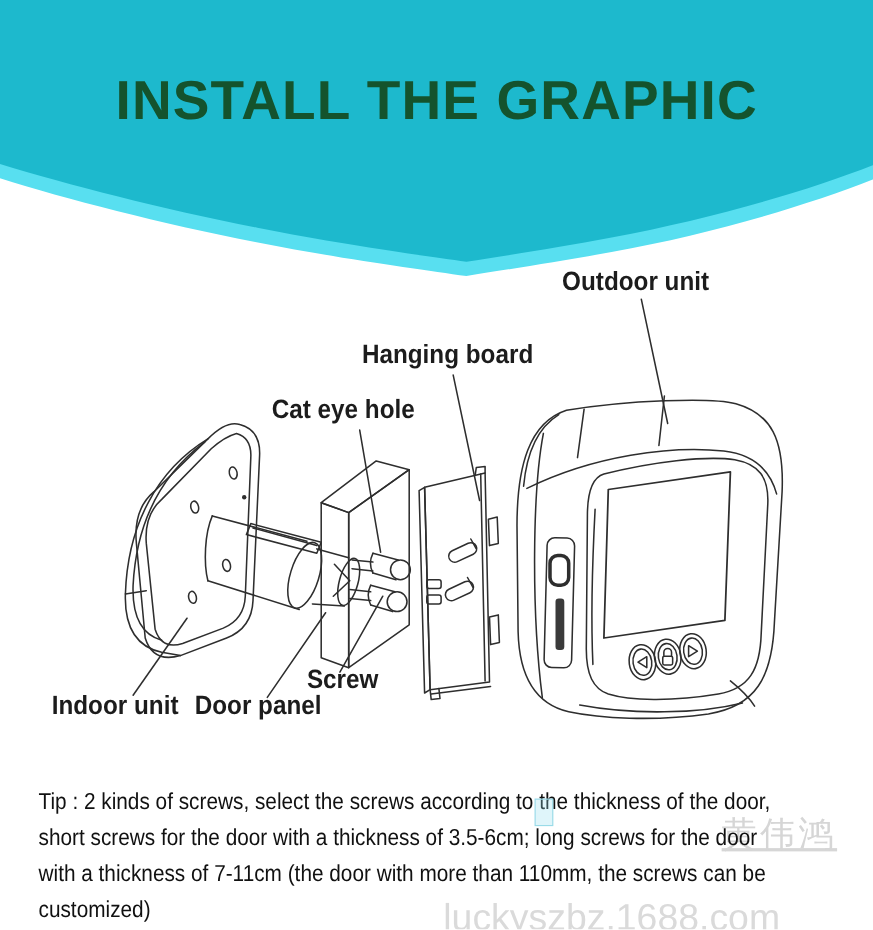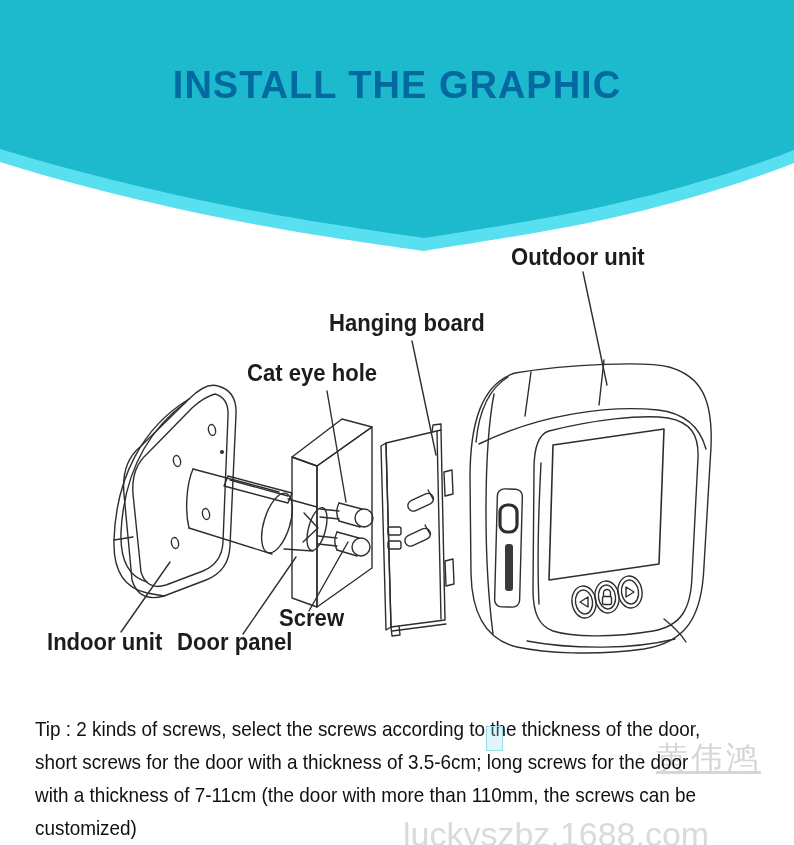--- a/index.html
+++ b/index.html
@@ -4,21 +4,21 @@
 <style>
   html,body{margin:0;padding:0;background:#ffffff;}
   .page{
     position:relative; width:794px; height:845px; overflow:hidden;
     background:#ffffff; font-family:"Liberation Sans", sans-serif;
   }
   .corner-tick{position:absolute;left:7px;top:0;width:3px;height:16px;background:#1a1a1a;transform:rotate(6deg);}
   .banner-svg{position:absolute;left:0;top:0;}
   .banner-title{
     position:absolute;left:0;top:66px;width:794px;text-align:center;
-    color:#0369a1;font-size:38px;font-weight:bold;letter-spacing:1px;line-height:1;
+    color:#14532d;font-size:50px;font-weight:bold;letter-spacing:1px;line-height:1;
   }
   .diagram-svg{position:absolute;left:0;top:0;}
   .diagram-label{
     position:absolute;color:#1c1c1c;font-size:24px;font-weight:bold;
     white-space:nowrap;transform:scaleX(0.92);transform-origin:left top;line-height:1.1;
   }
   #label-outdoor{left:511px;top:244px;}
   #label-hanging{left:329px;top:310px;}
   #label-cateye{left:247px;top:360px;}
   #label-screw{left:279px;top:605px;}

